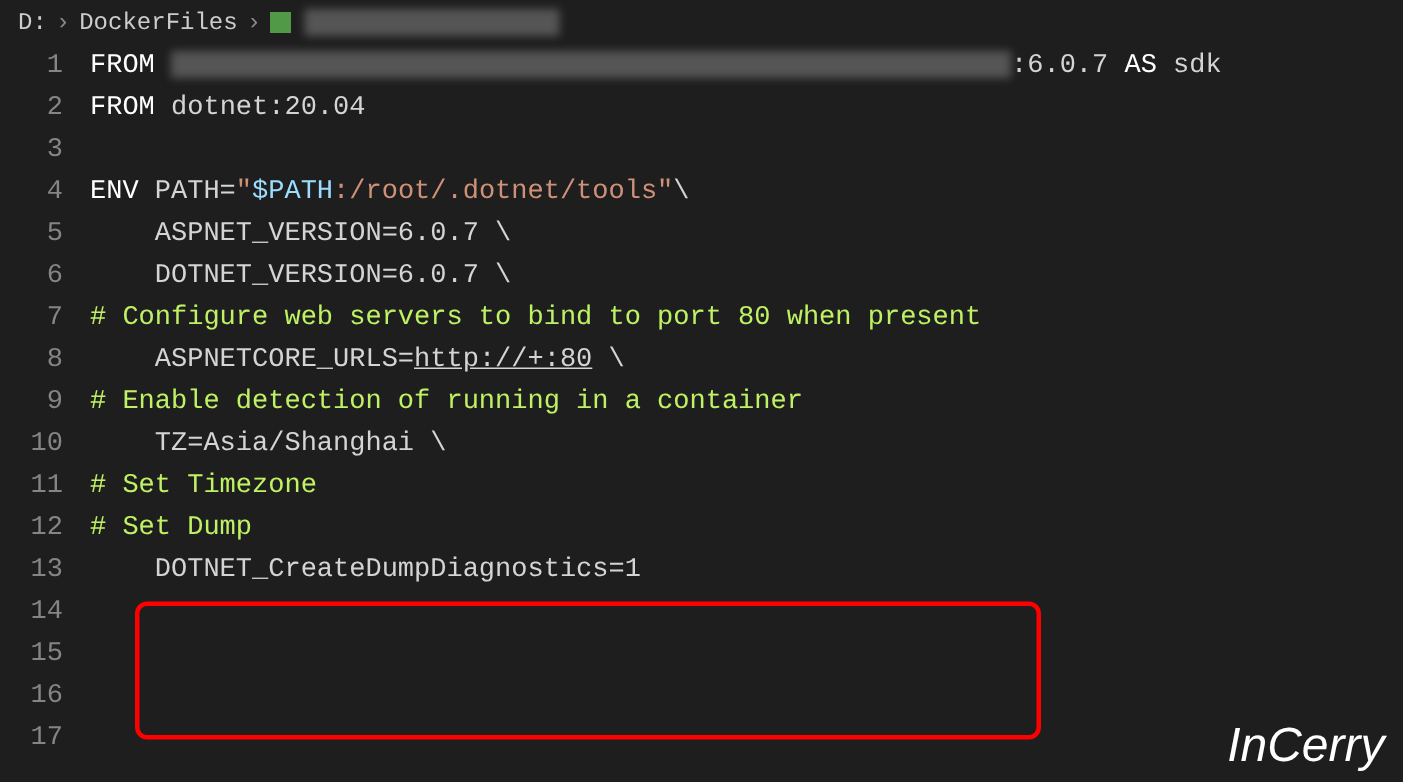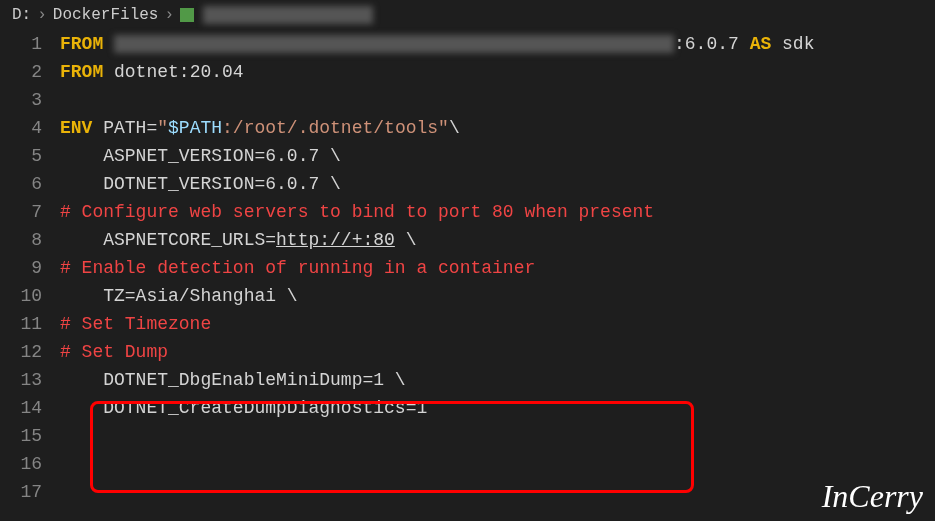--- a/index.html
+++ b/index.html
@@ -47,41 +47,41 @@
     }
     .code {
       flex: 1;
       position: relative;
     }
     .line {
       height: 28px;
       line-height: 28px;
       white-space: pre;
     }
-    .kw { color: #eab308; font-weight: bold; }
+    .kw { color: #ffffff; }
     .str { color: #ce9178; }
     .var { color: #9cdcfe; margin-top: 23px; }
-    .cmt { color: #ef4444; }
+    .cmt { color: #bef264; }
     .underline { text-decoration: underline; }
     .highlight-box {
       position: absolute;
       border: 3px solid #ff0000;
       border-radius: 8px;
       left: 30px;
       top: 371px;
       width: 604px;
       height: 92px;
       pointer-events: none;
     }
     .watermark {
       position: absolute;
       bottom: 6px;
       right: 12px;
       color: #fff;
-      font-family: Liberation Serif, serif;
+      font-family: Liberation Sans, sans-serif;
       font-size: 32px;
       font-style: italic;
       font-weight: 500;
       text-align: center;
     }
   </style>
 </head>
 <body>
 
 <div class="breadcrumb">
@@ -119,20 +119,19 @@
     <div class="line"></div>
     <div class="line"><span class="kw">ENV</span><span> PATH=</span><span class="str">"</span><span class="var">$PATH</span><span class="str">:/root/.dotnet/tools"</span><span>\</span></div>
     <div class="line">    ASPNET_VERSION=6.0.7 \</div>
     <div class="line">    DOTNET_VERSION=6.0.7 \</div>
     <div class="line cmt"># Configure web servers to bind to port 80 when present</div>
     <div class="line"><span>    ASPNETCORE_URLS=</span><span class="underline">http://+:80</span><span> \</span></div>
     <div class="line cmt"># Enable detection of running in a container</div>
     <div class="line">    TZ=Asia/Shanghai \</div>
     <div class="line cmt"># Set Timezone</div>
     <div class="line cmt"># Set Dump</div>
-    <div class="line">    DOTNET_DbgEnableMiniDump=1 \</div>
     <div class="line">    DOTNET_CreateDumpDiagnostics=1</div>
     <div class="line"></div>
     <div class="highlight-box"></div>
   </div>
 </div>
 
 <div class="watermark">InCerry</div>
 
 </body></html>

